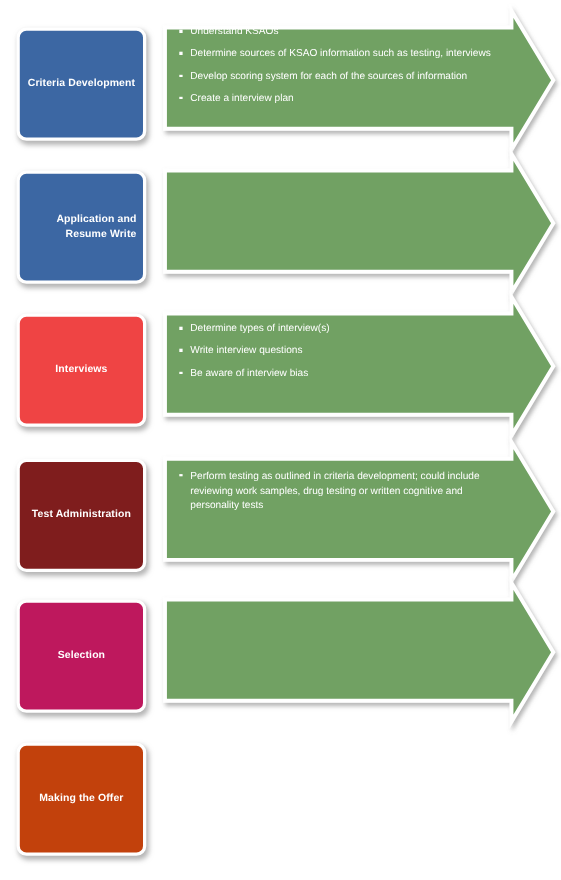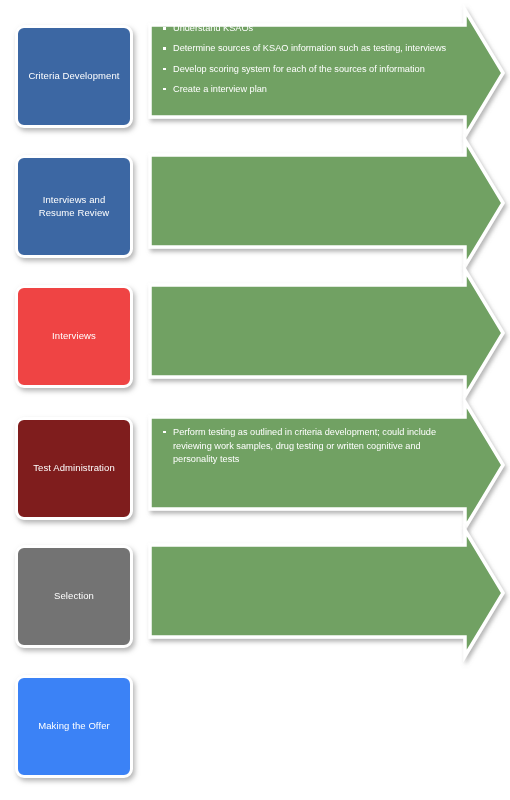--- a/index.html
+++ b/index.html
@@ -42,23 +42,24 @@
     box-shadow: 2px 3px 5px rgba(120,120,120,0.55);
     display: flex;
     align-items: center;
     justify-content: center;
     text-align: center;
     padding: 0 6px;
   }
   .step-label-text {
     color: #ffffff;
     font-size: 9.5px;
-    font-weight: normal;
+    font-weight: bold;
     line-height: 1.35;
     letter-spacing: 0.1px;
+    text-align: right;
   }
 
   
   .arrow-wrap {
     position: absolute;
     left: 148px;
     top: -16px;
     width: 358px;
     height: 128px;
   }
@@ -133,21 +134,21 @@
             <li class="bullet-item">Understand KSAOs</li>
             <li class="bullet-item">Determine sources of KSAO information such as testing, interviews</li>
             <li class="bullet-item">Develop scoring system for each of the sources of information</li>
             <li class="bullet-item">Create a interview plan</li>
           </ul>
         </div>
       </div>
     </div>
     <div class="step-row" style="top: 155px;">
       <div class="step-label-box" style="background: rgb(60, 103, 163);">
-        <span class="step-label-text">Interviews and Resume Review</span>
+        <span class="step-label-text">Application and Resume Write</span>
       </div>
       <div class="arrow-wrap">
         <svg class="arrow-svg" viewBox="0 0 358 128">
           <defs>
             <filter id="shadow1" x="-20%" y="-20%" width="150%" height="150%">
               <feDropShadow dx="2" dy="3" stdDeviation="2" flood-color="#777777" flood-opacity="0.55"></feDropShadow>
             </filter>
           </defs>
           <polygon points="2,16 317,16 317,1 355,64 317,127 317,108 2,108" fill="#71a164" stroke="#ffffff" stroke-width="3.5" stroke-linejoin="miter" filter="url(#shadow1)"></polygon>
         </svg>
@@ -159,20 +160,27 @@
       </div>
       <div class="arrow-wrap">
         <svg class="arrow-svg" viewBox="0 0 358 128">
           <defs>
             <filter id="shadow2" x="-20%" y="-20%" width="150%" height="150%">
               <feDropShadow dx="2" dy="3" stdDeviation="2" flood-color="#777777" flood-opacity="0.55"></feDropShadow>
             </filter>
           </defs>
           <polygon points="2,16 317,16 317,1 355,64 317,127 317,108 2,108" fill="#71a164" stroke="#ffffff" stroke-width="3.5" stroke-linejoin="miter" filter="url(#shadow2)"></polygon>
         </svg>
+        <div class="arrow-content">
+          <ul class="bullet-list">
+            <li class="bullet-item">Determine types of interview(s)</li>
+            <li class="bullet-item">Write interview questions</li>
+            <li class="bullet-item">Be aware of interview bias</li>
+          </ul>
+        </div>
       </div>
     </div>
     <div class="step-row" style="top: 417px;">
       <div class="step-label-box" style="background: #7f1d1d;">
         <span class="step-label-text">Test Administration</span>
       </div>
       <div class="arrow-wrap">
         <svg class="arrow-svg" viewBox="0 0 358 128">
           <defs>
             <filter id="shadow3" x="-20%" y="-20%" width="150%" height="150%">
@@ -182,32 +190,32 @@
           <polygon points="2,16 317,16 317,1 355,64 317,127 317,108 2,108" fill="#71a164" stroke="#ffffff" stroke-width="3.5" stroke-linejoin="miter" filter="url(#shadow3)"></polygon>
         </svg>
         <div class="arrow-content tight">
           <ul class="bullet-list">
             <li class="bullet-item multiline">Perform testing as outlined in criteria development; could include reviewing work samples, drug testing or written cognitive and personality tests</li>
           </ul>
         </div>
       </div>
     </div>
     <div class="step-row" style="top: 545px;">
-      <div class="step-label-box" style="background: #737373;">
+      <div class="step-label-box" style="background: #be185d;">
         <span class="step-label-text">Selection</span>
       </div>
       <div class="arrow-wrap">
         <svg class="arrow-svg" viewBox="0 0 358 128">
           <defs>
             <filter id="shadow4" x="-20%" y="-20%" width="150%" height="150%">
               <feDropShadow dx="2" dy="3" stdDeviation="2" flood-color="#777777" flood-opacity="0.55"></feDropShadow>
             </filter>
           </defs>
           <polygon points="2,16 317,16 317,1 355,64 317,127 317,108 2,108" fill="#71a164" stroke="#ffffff" stroke-width="3.5" stroke-linejoin="miter" filter="url(#shadow4)"></polygon>
         </svg>
       </div>
     </div>
     <div class="step-row" style="top: 675px;">
-      <div class="step-label-box" style="background: #3b82f6;">
+      <div class="step-label-box" style="background: #c2410c;">
         <span class="step-label-text">Making the Offer</span>
       </div>
     </div>
   </div>
 
 </body></html>

